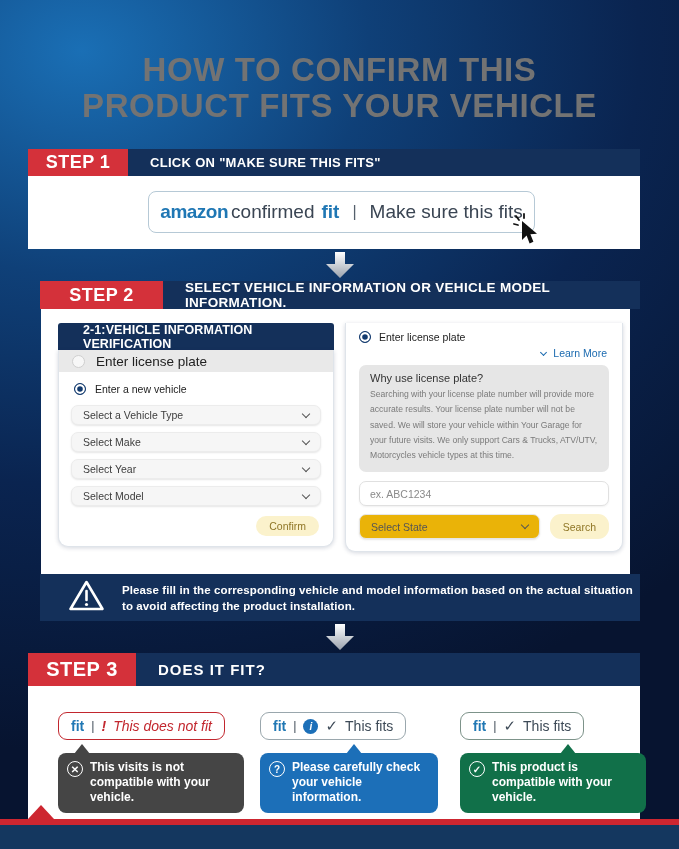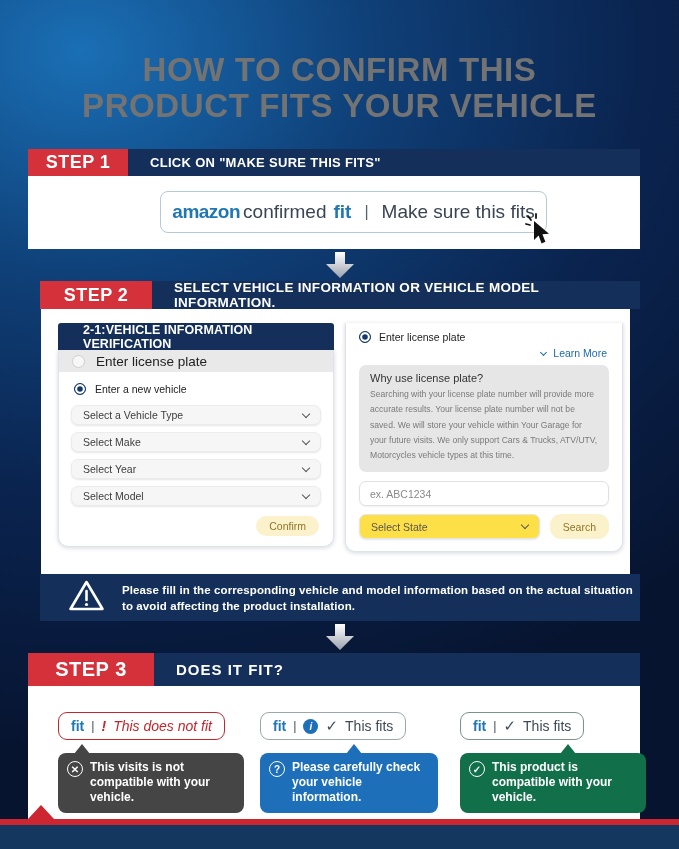--- a/index.html
+++ b/index.html
@@ -16,28 +16,28 @@
   
   .step-row { display:flex; }
   .badge { background:#d4313a; color:#fff; font-weight:bold; display:flex;
            align-items:center; justify-content:center; letter-spacing:.5px; }
   .bar { flex:1; background:#14305a; color:#fff; font-weight:bold; display:flex;
          align-items:center; padding-left:22px; letter-spacing:.3px; }
   .row1 { margin:25px 39px 0 28px; height:27px; }
   .row1 .badge { width:100px; font-size:18px; }
   .row1 .bar { font-size:13px; }
   .row2 { margin:0 39px 0 40px; height:28px; }
-  .row2 .badge { width:112px; font-size:18px; }
+  .row2 .badge { width:123px; font-size:18px; }
   .row2 .bar { font-size:13.5px; }
   .row3 { margin:0 39px 0 28px; height:33px; }
-  .row3 .badge { width:126px; font-size:20px; }
+  .row3 .badge { width:108px; font-size:20px; }
   .row3 .bar { font-size:15px; letter-spacing:1px; }
   
   .step1-box { margin:0 39px 0 28px; height:73px; background:#fff; position:relative; }
-  .fit-pill { position:absolute; left:132px; top:15px; width:387px; height:42px;
+  .fit-pill { position:absolute; left:120px; top:15px; width:387px; height:42px;
               border:1.5px solid #b6c9d6; border-radius:8px; background:#fff;
               display:flex; align-items:center; justify-content:center; gap:7px; font-size:19px; }
   .fp-brand { color:#1f77b4; font-weight:bold; letter-spacing:-.5px; }
   .fp-confirmed { color:#3a4553; margin-left:-4px; }
   .fp-fit { color:#1f77b4; font-weight:bold; }
   .fp-div { color:#55606c; font-size:16px; padding:0 6px; }
   .fp-cta { color:#3a4553; }
   .cursor-wrap { position:absolute; right:-6px; bottom:-22px; }
   
   .arrow-wrap { height:32px; display:flex; align-items:center; justify-content:center; }
@@ -75,21 +75,21 @@
   .chev-blue { display:inline-block; width:5px; height:5px; border-right:1.3px solid #1c6bb0;
                border-bottom:1.3px solid #1c6bb0; transform:rotate(45deg); margin:0 4px 2px 0; }
   .info-box { background:#e6e6e6; border-radius:7px; padding:7px 11px 9px; }
   .info-title { font-size:11px; color:#333; margin-bottom:3px; }
   .info-body { font-size:8.6px; color:#7a7a7a; line-height:1.78; }
   .plate-input { width:100%; height:25px; border:1px solid #e0e0e0; border-radius:7px;
                  padding:0 10px; font-size:10.5px; color:#444; margin-top:9px;
                  box-shadow:0 1px 2px rgba(0,0,0,.06); font-family:inherit; }
   .plate-input::placeholder { color:#8a8a8a; }
   .state-row { display:flex; gap:10px; margin-top:8px; }
-  .state-select { flex:1; height:25px; background:#fde047; border:1px solid #e6e6e6;
+  .state-select { flex:1; height:25px; background:#eab308; border:1px solid #e6e6e6;
                   border-radius:7px; display:flex; align-items:center; justify-content:space-between;
                   padding:0 11px; font-size:10.5px; color:#555; margin-bottom:0; }
   
   .warning { margin:0 39px 0 40px; height:47px; background:#14305a; color:#fff;
              display:flex; align-items:center; gap:17px; padding-left:28px; }
   .warn-text { font-size:11.5px; font-weight:bold; line-height:16px; letter-spacing:.1px; }
   
   .step3-box { margin:0 39px 0 28px; height:138px; background:#fff; position:relative; }
   .result-col { position:absolute; top:26px; }
   .col-1 { left:30px; } .col-2 { left:232px; } .col-3 { left:432px; }

